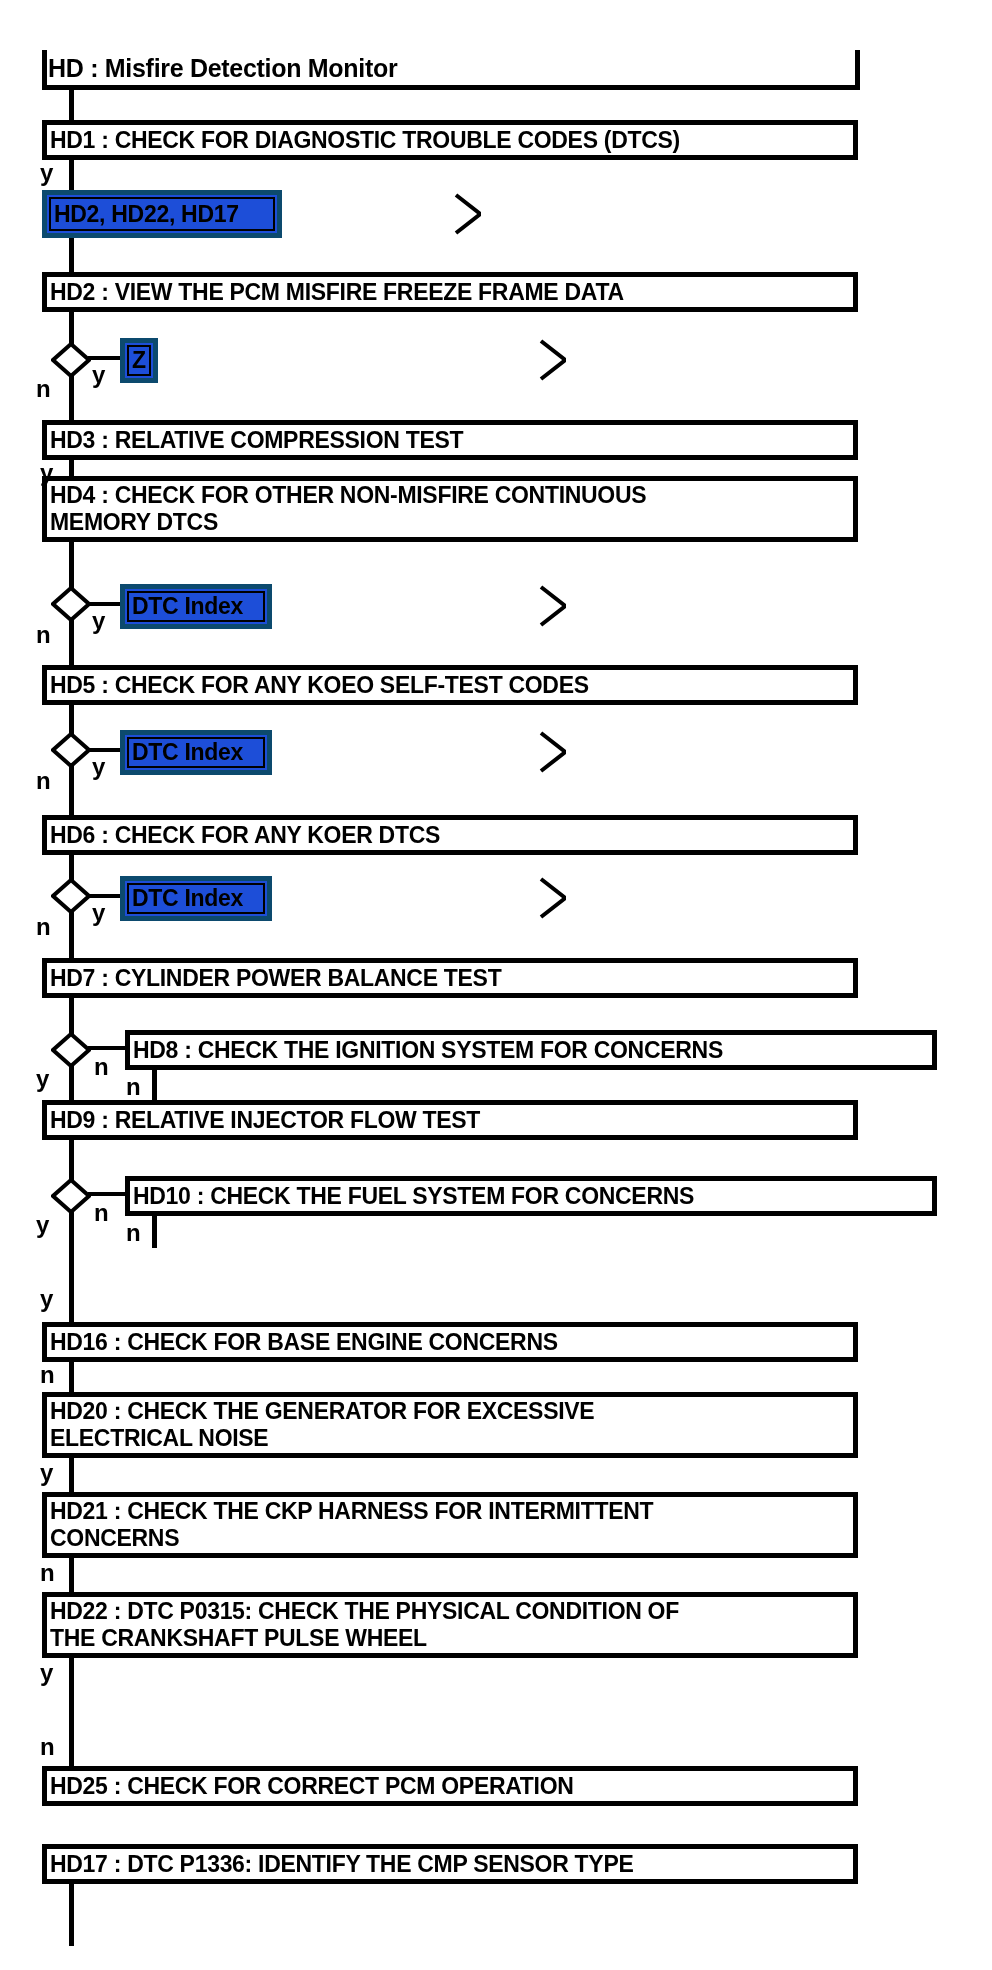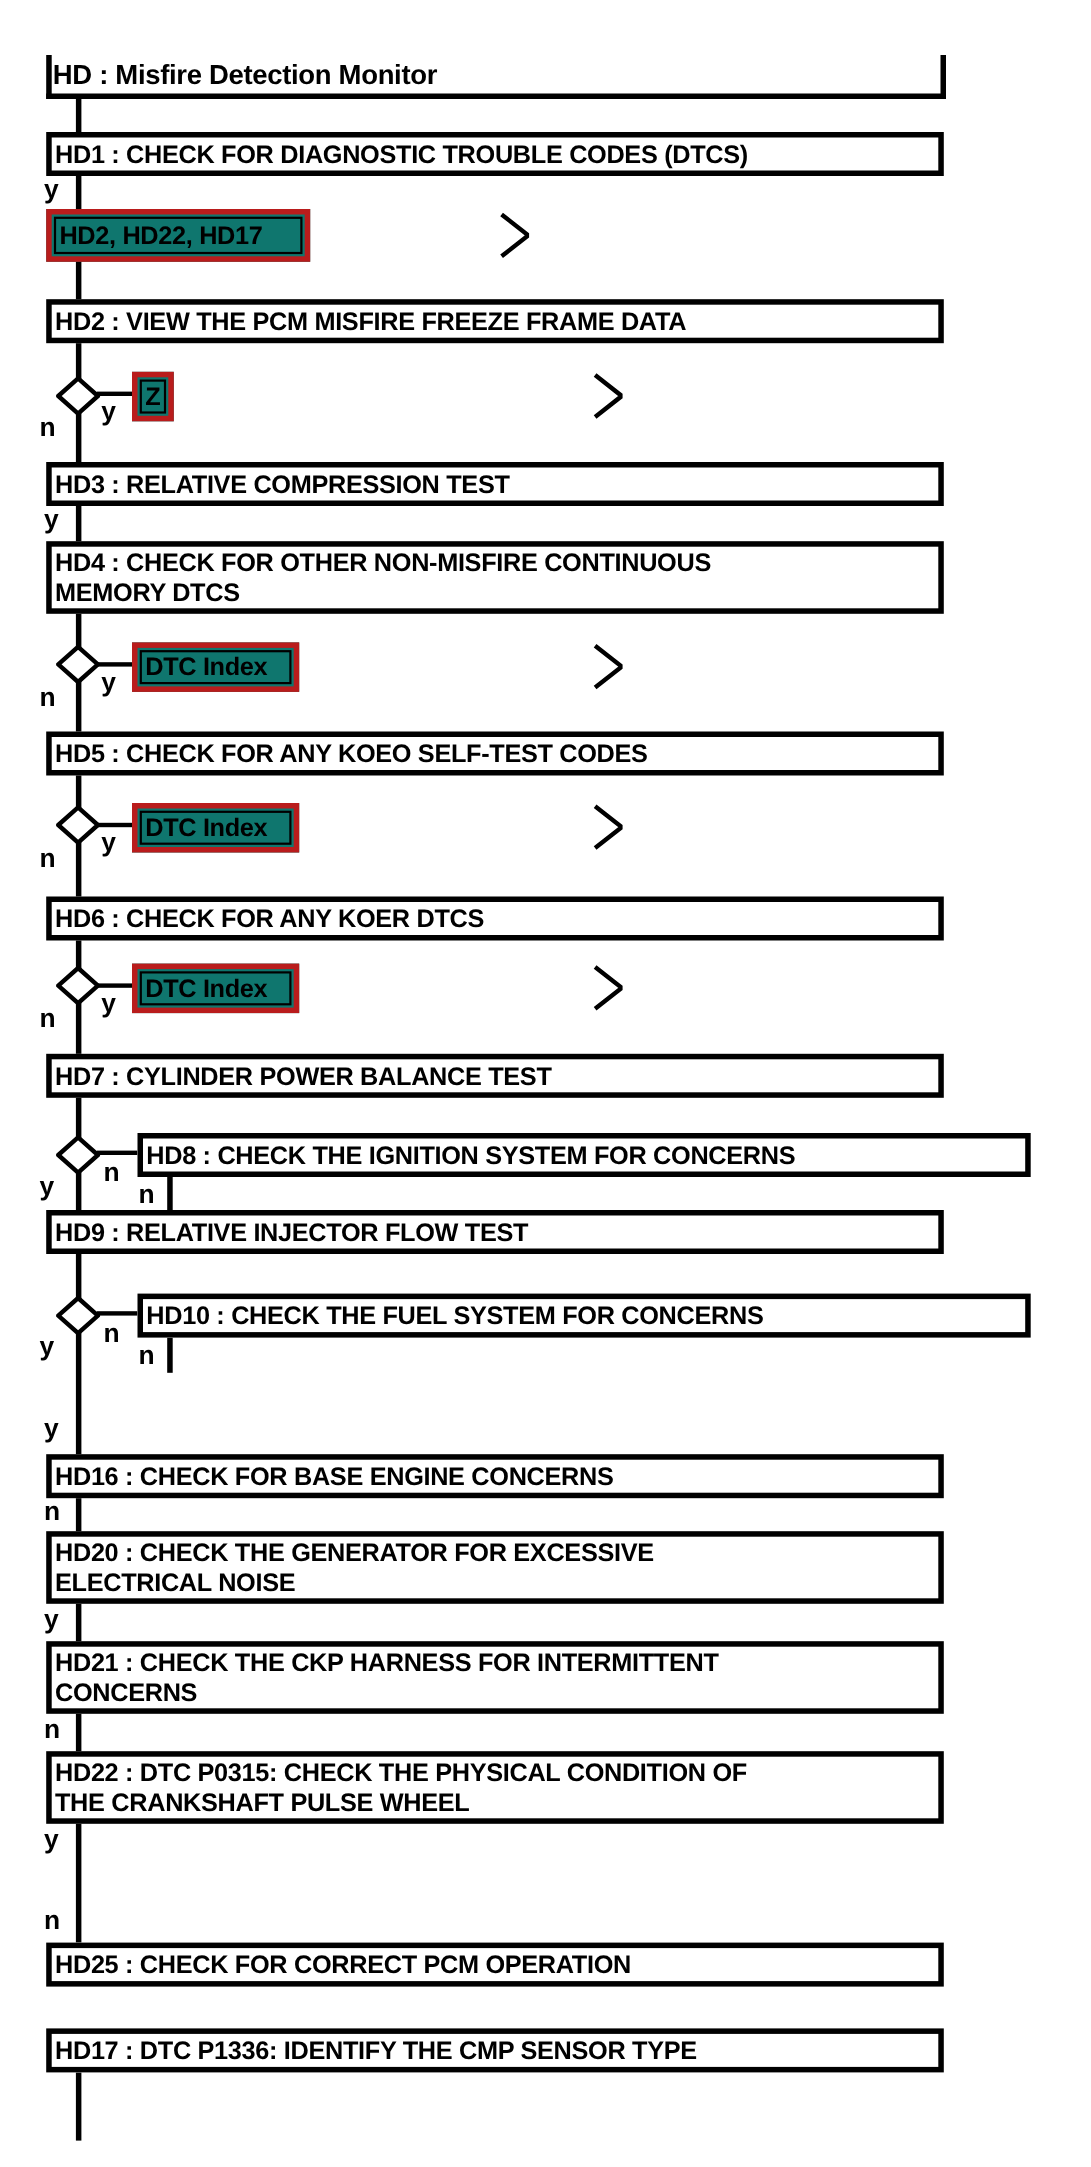--- a/index.html
+++ b/index.html
@@ -13,21 +13,21 @@
   .box{
     position:absolute;left:42px;width:816px;height:40px;
     border:5px solid #000;background:#fff;box-sizing:border-box;
     display:flex;align-items:center;padding-left:3px;
     font-size:23px;line-height:27px;letter-spacing:-0.3px;
     white-space:pre-line;z-index:2;
   }
   .box.two{height:66px;}
   .box.sub{left:125px;width:812px;}
   .refbox{
-    position:absolute;border:5px solid #b91c1c;background:#0f766e;box-sizing:border-box;
+    position:absolute;border:5px solid #0c4a6e;background:#1d4ed8;box-sizing:border-box;
     padding:2px;z-index:2;
   }
   .refbox .inner{
     border:2px solid #000;height:100%;box-sizing:border-box;
     display:flex;align-items:center;justify-content:flex-start;
     padding:0 3px;font-size:23px;letter-spacing:-0.3px;white-space:nowrap;
   }
   .lbl{position:absolute;font-size:24px;line-height:22px;letter-spacing:0;z-index:3;}
   .dshape{position:absolute;z-index:2;}
   .chev{position:absolute;z-index:2;}
@@ -50,21 +50,21 @@
   <div class="hline" style="left:88px;top:748px;width:34px;height:4px"></div>
   <div class="hline" style="left:88px;top:894px;width:34px;height:4px"></div>
   <div class="hline" style="left:88px;top:1046px;width:37px;height:4px"></div>
   <div class="hline" style="left:88px;top:1192px;width:37px;height:4px"></div>
   <div class="vline" style="left:152px;top:1070px;width:5px;height:32px;z-index:1"></div>
   <div class="vline" style="left:152px;top:1216px;width:5px;height:32px;z-index:1"></div>
 
   <div class="box" style="top:120px">HD1 : CHECK FOR DIAGNOSTIC TROUBLE CODES (DTCS)</div>
   <div class="box" style="top:272px">HD2 : VIEW THE PCM MISFIRE FREEZE FRAME DATA</div>
   <div class="box" style="top:420px">HD3 : RELATIVE COMPRESSION TEST</div>
-  <div class="box two" style="top:492px">HD4 : CHECK FOR OTHER NON-MISFIRE CONTINUOUS
+  <div class="box two" style="top:476px">HD4 : CHECK FOR OTHER NON-MISFIRE CONTINUOUS
 MEMORY DTCS</div>
   <div class="box" style="top:665px">HD5 : CHECK FOR ANY KOEO SELF-TEST CODES</div>
   <div class="box" style="top:815px">HD6 : CHECK FOR ANY KOER DTCS</div>
   <div class="box" style="top:958px">HD7 : CYLINDER POWER BALANCE TEST</div>
   <div class="box sub" style="top:1030px">HD8 : CHECK THE IGNITION SYSTEM FOR CONCERNS</div>
   <div class="box" style="top:1100px">HD9 : RELATIVE INJECTOR FLOW TEST</div>
   <div class="box sub" style="top:1176px">HD10 : CHECK THE FUEL SYSTEM FOR CONCERNS</div>
   <div class="box" style="top:1322px">HD16 : CHECK FOR BASE ENGINE CONCERNS</div>
   <div class="box two" style="top:1392px">HD20 : CHECK THE GENERATOR FOR EXCESSIVE
 ELECTRICAL NOISE</div>

